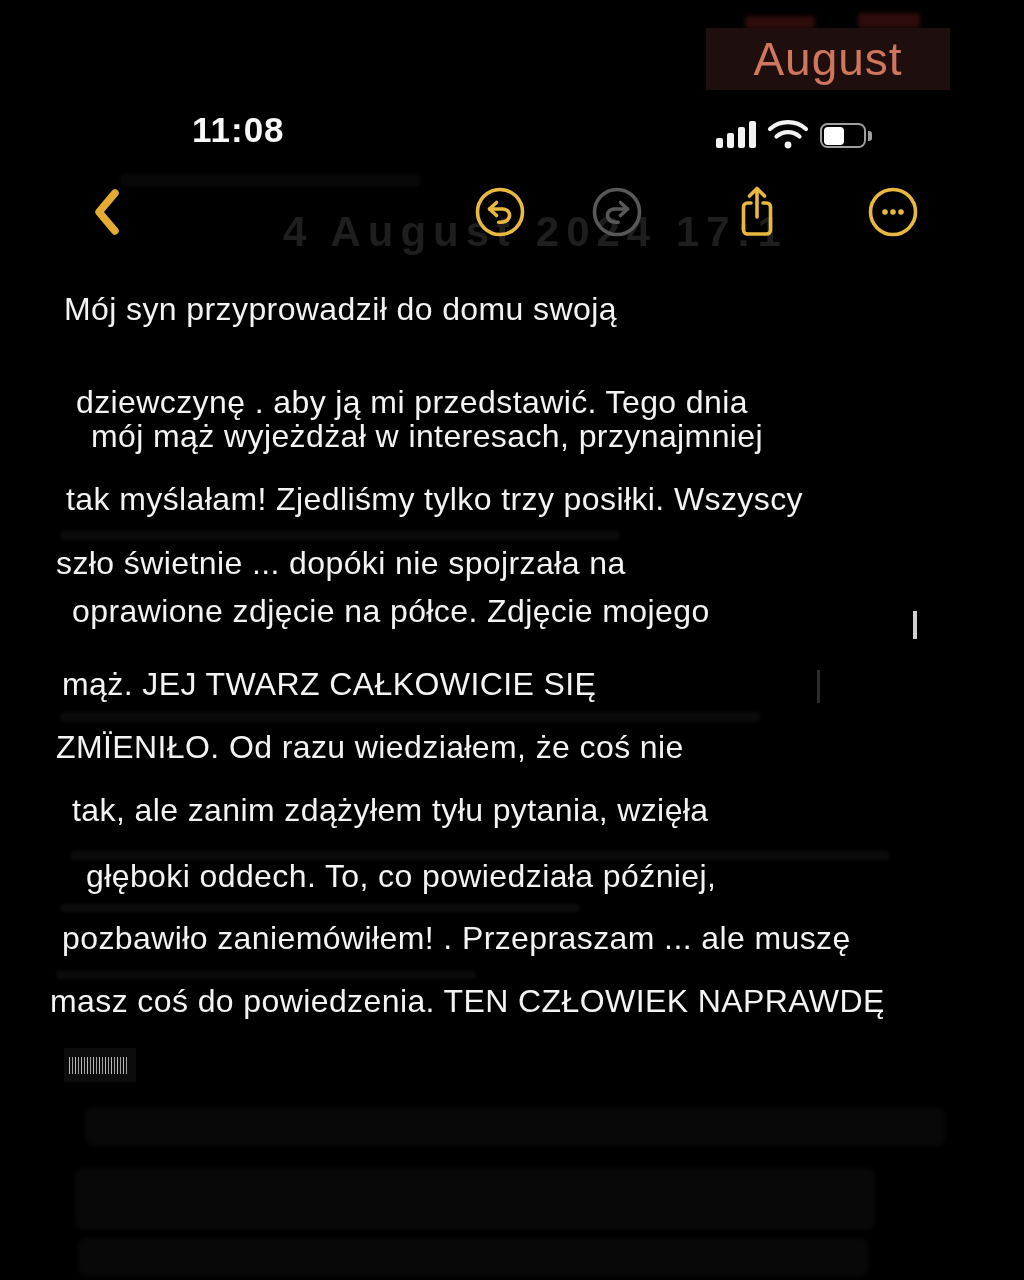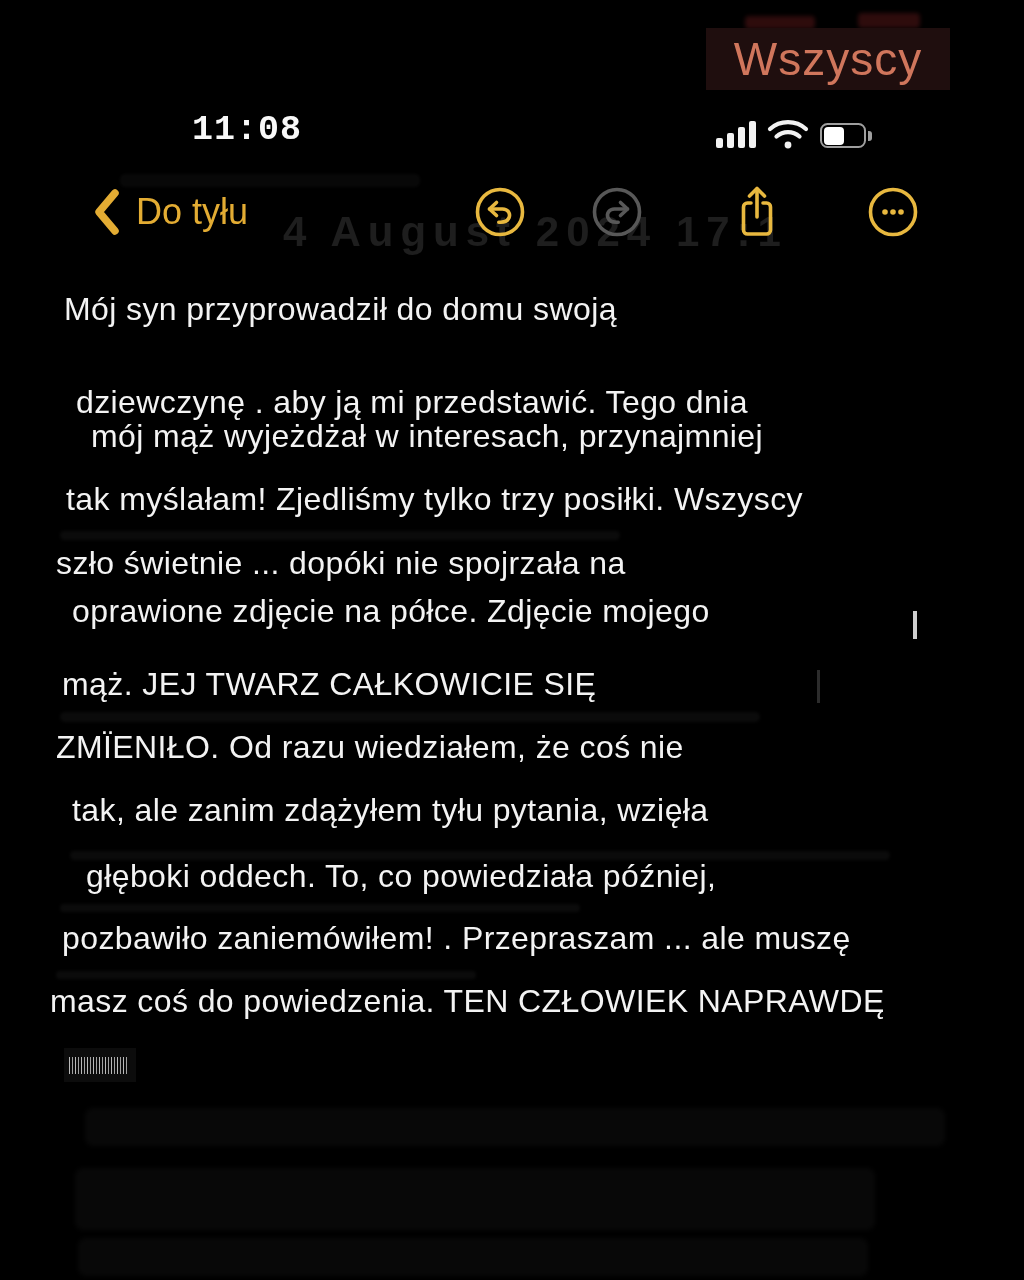--- a/index.html
+++ b/index.html
@@ -24,21 +24,20 @@
   }
   .watermark-remnant{
     background:#3a0f10;border-radius:4px;filter:blur(2px);opacity:.8;z-index:4;
   }
 
   
   .status-time{
     left:192px;top:110px;
     color:#f8f8f8;font-size:35px;font-weight:700;letter-spacing:1px;
     z-index:6;
-    font-family:Liberation Mono, monospace;
   }
   .status-icons{
     left:716px;top:114px;height:36px;
     display:flex;align-items:flex-end;gap:11px;z-index:6;
   }
   .signal{display:flex;align-items:flex-end;gap:4px;height:30px;padding-bottom:2px;}
   .signal span{display:block;width:7px;background:#f2f2f2;border-radius:2px;}
   .sig1{height:10px}.sig2{height:15px}.sig3{height:21px}.sig4{height:27px}
   .battery{position:relative;width:46px;height:25px;margin-bottom:2px;}
   .battery-body{
@@ -113,21 +112,21 @@
   .gb3{left:78px;top:1238px;width:790px;height:38px;}
 
   svg{display:block;}
 </style>
 </head>
 <body>
 
 <div class="abs watermark-remnant" style="left:745px;top:16px;width:70px;height:13px;"></div>
 <div class="abs watermark-remnant" style="left:858px;top:13px;width:62px;height:15px;"></div>
 <div class="abs watermark-box">
-  <span class="watermark-text">Wszyscy</span>
+  <span class="watermark-text">August</span>
 </div>
 
 <div class="abs status-time">11:08</div>
 <div class="abs status-icons">
   <div class="signal">
     <span class="sig1"></span>
       <span class="sig2"></span>
       <span class="sig3"></span>
       <span class="sig4"></span>
   </div>
@@ -147,21 +146,20 @@
 
 <div class="abs ghost-date">4 August 2024  17:1</div>
 <div class="abs ghost g-nav"></div>
 
 <div class="abs back-button">
   <span>
     <svg width="32" height="52" viewBox="0 0 32 52" fill="none">
       <path d="M25 7 L9 26 L25 45" stroke="#e3ac33" stroke-width="7.5" stroke-linecap="round" stroke-linejoin="round"></path>
     </svg>
   </span>
-  <span class="back-label">Do tyłu</span>
 </div>
 
 <div class="abs toolbar-btn btn-undo">
   <span>
     <svg width="52" height="52" viewBox="0 0 52 52" fill="none">
       <circle cx="26" cy="26" r="22.5" stroke="#e8b83f" stroke-width="3.6"></circle>
       <path d="M22.5 16.5 L15.5 23 L22.5 29.5" stroke="#e8b83f" stroke-width="3.6" stroke-linecap="round" stroke-linejoin="round"></path>
       <path d="M15.5 23 H28.5 C34 23 36.6 27.5 35.1 31.5 C33.8 34.8 30.4 36.2 26.8 36.2 H24.8" stroke="#e8b83f" stroke-width="3.6" stroke-linecap="round"></path>
     </svg>
   </span>

